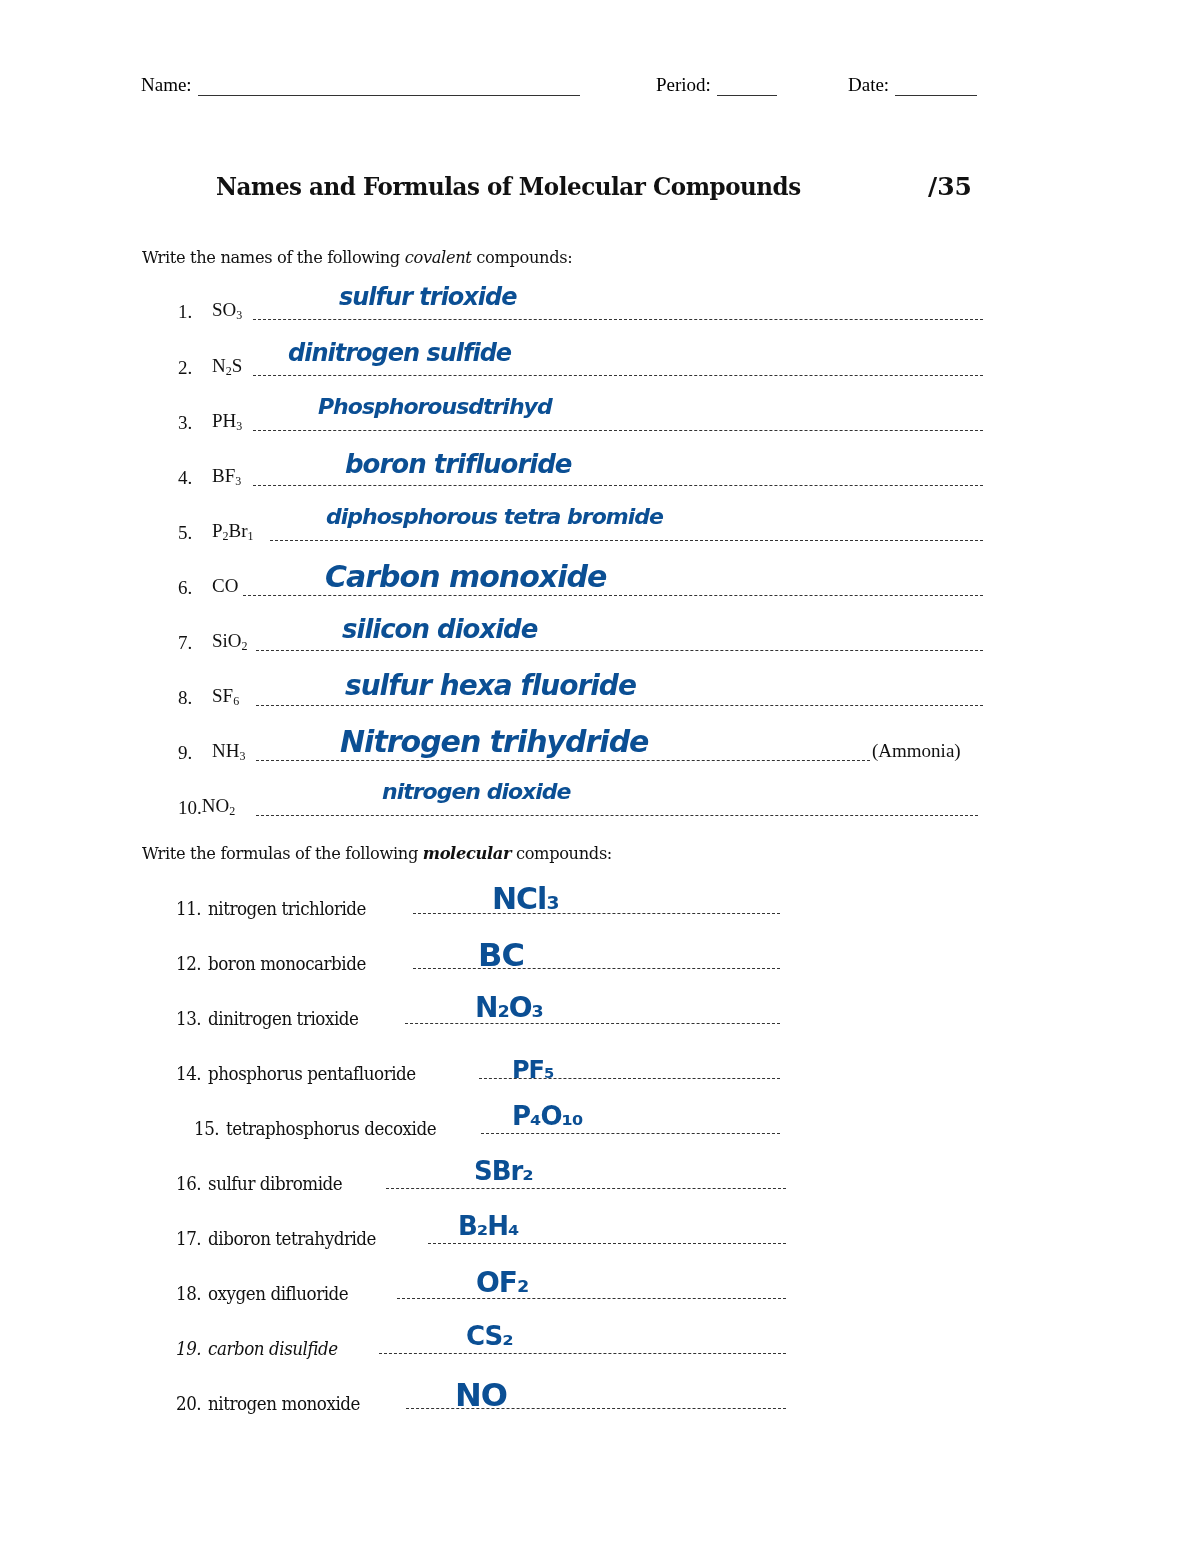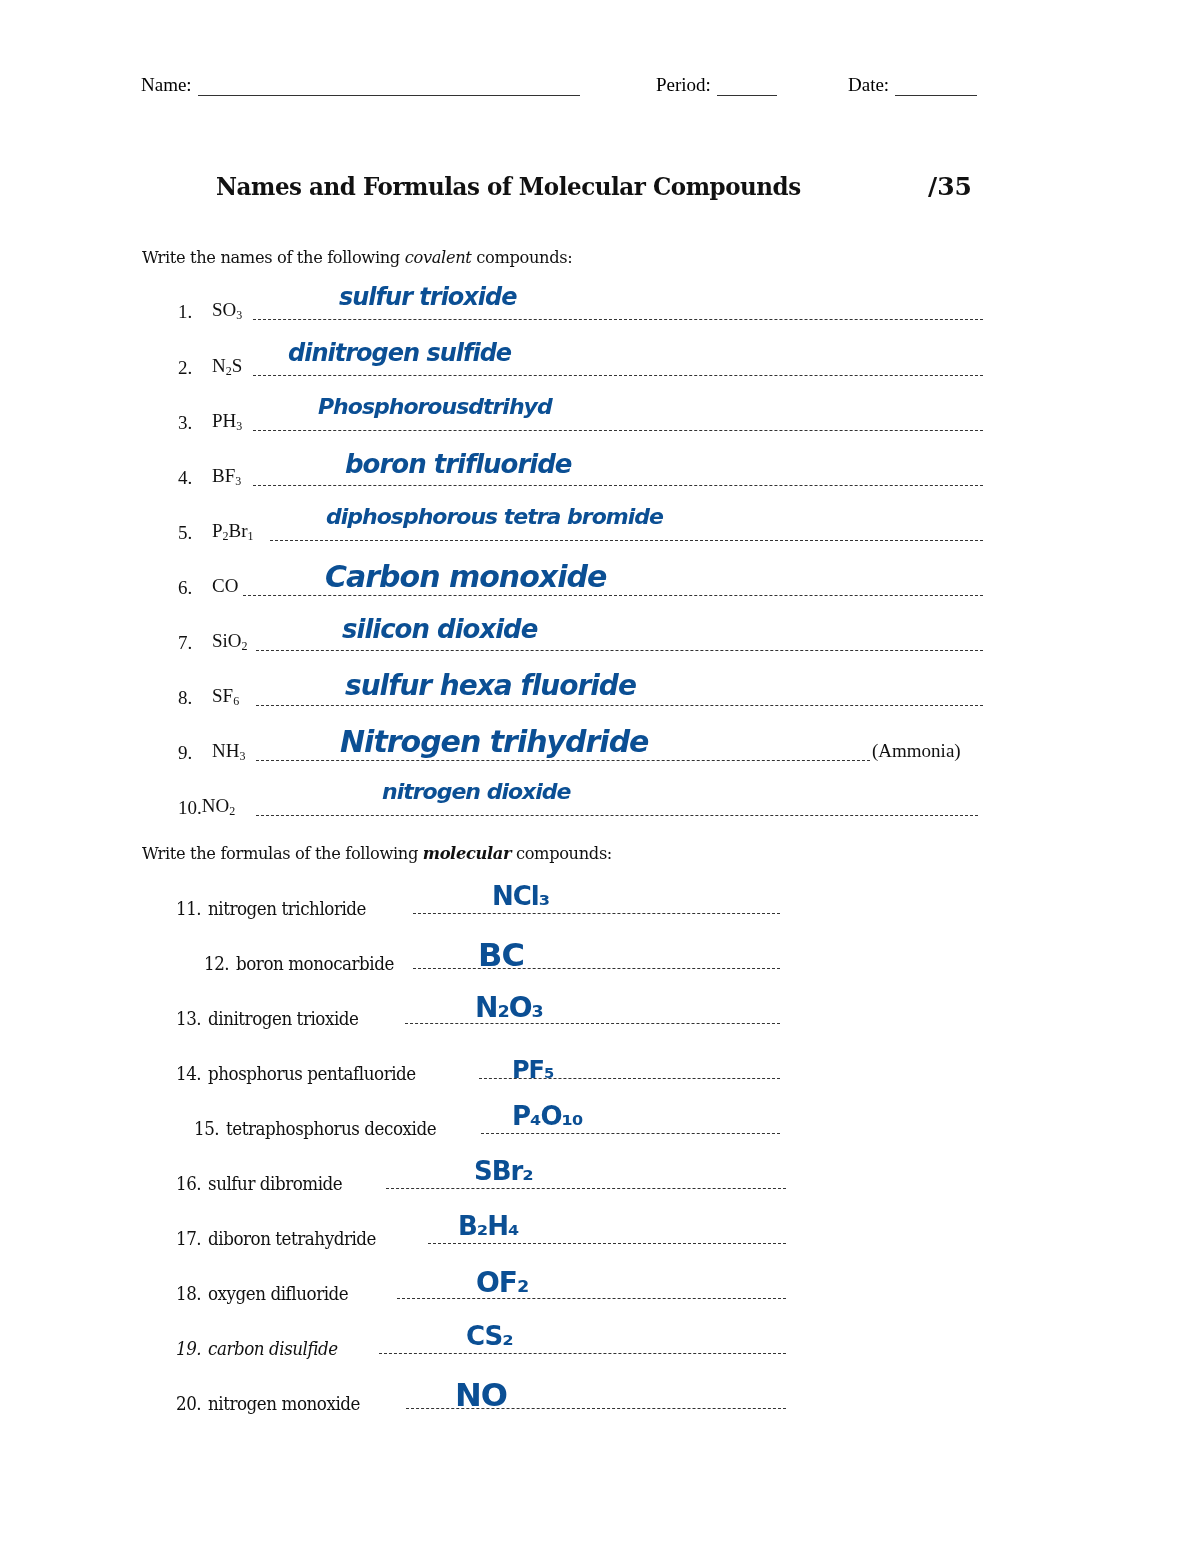--- a/index.html
+++ b/index.html
@@ -106,22 +106,22 @@
     <div class="ans" style="left: 382px; top: 779px; font-size: 22px;">nitrogen dioxide</div>
   </div>
 
 <div class="abs instr" style="left:142px; top:843px;">
   <span>Write the formulas of the following </span><b><i>molecular</i></b><span> compounds:</span>
 </div>
 
 <div id="sec2">
     <div class="row" style="left: 176px; top: 889px;"><span class="q2">11.</span>&nbsp;<span class="q2">nitrogen trichloride</span></div>
     <div class="fill" style="left: 413px; width: 367px; top: 913px;"></div>
-    <div class="ans" style="left: 492px; top: 881px; font-size: 26px; font-style: normal;">NCl₃</div>
-    <div class="row" style="left: 176px; top: 944px; margin-left: 28px;"><span class="q2">12.</span>&nbsp;<span class="q2">boron monocarbide</span></div>
+    <div class="ans" style="left: 492px; top: 881px; font-size: 30px; font-style: normal;">NCl₃</div>
+    <div class="row" style="left: 176px; top: 944px;"><span class="q2">12.</span>&nbsp;<span class="q2">boron monocarbide</span></div>
     <div class="fill" style="left: 413px; width: 367px; top: 968px;"></div>
     <div class="ans" style="left: 478px; top: 936px; font-size: 32px; font-style: normal;">BC</div>
     <div class="row" style="left: 176px; top: 999px;"><span class="q2">13.</span>&nbsp;<span class="q2">dinitrogen trioxide</span></div>
     <div class="fill" style="left: 405px; width: 375px; top: 1023px;"></div>
     <div class="ans" style="left: 475px; top: 991px; font-size: 28px; font-style: normal;">N₂O₃</div>
     <div class="row" style="left: 176px; top: 1054px;"><span class="q2">14.</span>&nbsp;<span class="q2">phosphorus pentafluoride</span></div>
     <div class="fill" style="left: 479px; width: 301px; top: 1078px;"></div>
     <div class="ans" style="left: 512px; top: 1046px; font-size: 24px; font-style: normal; margin-top: 10px;">PF₅</div>
     <div class="row" style="left: 194px; top: 1109px;"><span class="q2">15.</span>&nbsp;<span class="q2">tetraphosphorus decoxide</span></div>
     <div class="fill" style="left: 481px; width: 299px; top: 1133px;"></div>

